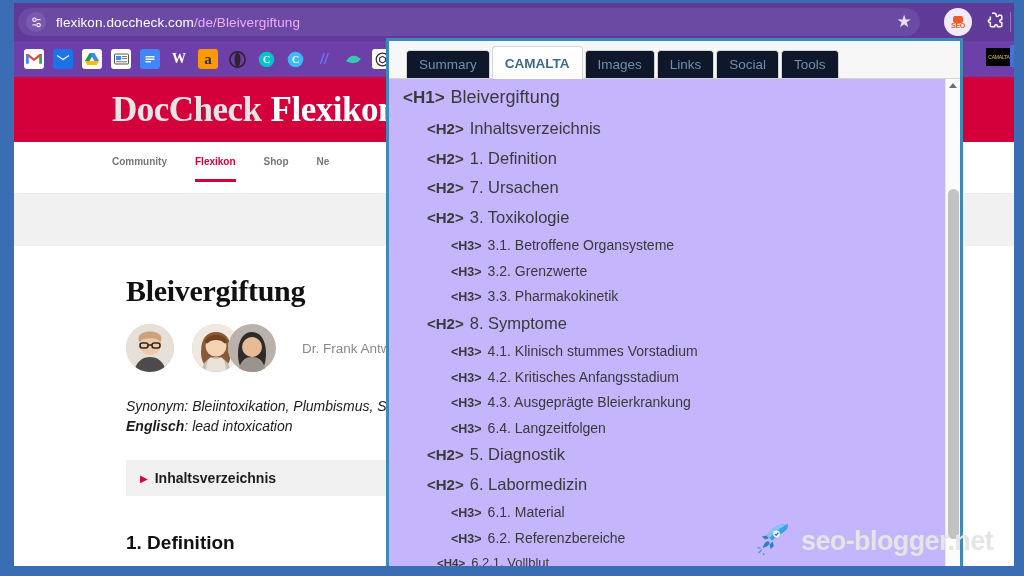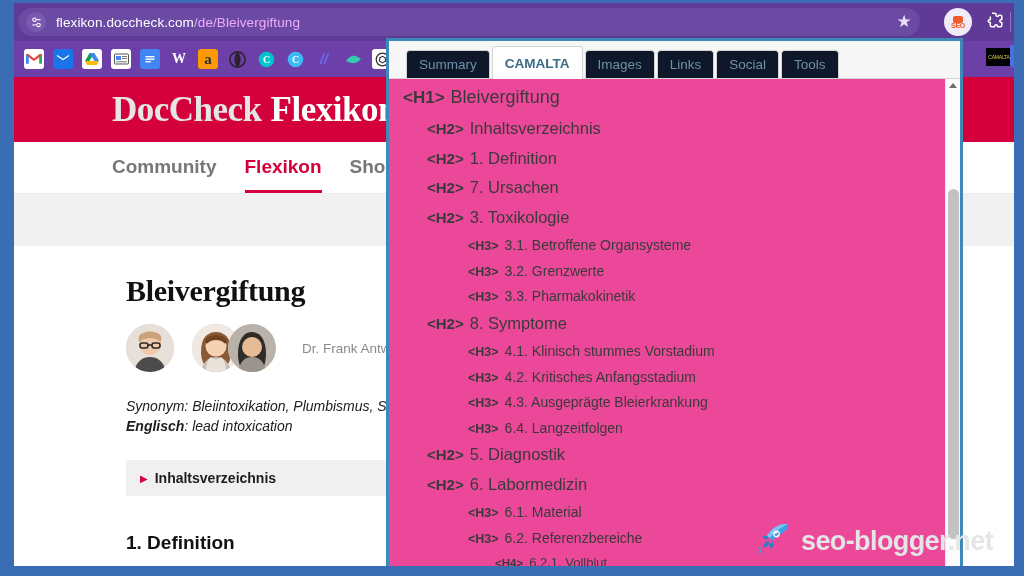--- a/index.html
+++ b/index.html
@@ -120,21 +120,21 @@
   .dc-logo { font-family: "Liberation Serif", serif; font-size: 35px; font-weight: bold; letter-spacing: -.5px; white-space: nowrap; }
   .dc-logo .d1 { color: #e5e5e5; }
   .dc-logo .d2 { color: #ffffff; margin-left: 9px; }
 
   .dc-nav {
     height: 52px; background: #ffffff;
     display: flex; align-items: flex-start; padding-left: 98px; gap: 28px;
     padding-top: 14px;
     border-bottom: 1px solid #ececec;
   }
-  .dc-nav .nv { font-size: 19px; font-weight: bold; color: #777777; white-space: nowrap; padding-bottom: 12px; cursor: pointer; }
+  .dc-nav .nv { font-size: 10px; font-weight: bold; color: #777777; white-space: nowrap; padding-bottom: 12px; cursor: pointer; }
   .dc-nav .nv.active { color: #d4003c; border-bottom: 3px solid #d4003c; }
 
   .dc-grayband { height: 52px; background: #f1f1f1; }
 
   .dc-article { background: #ffffff; padding: 28px 0 0 112px; }
   .art-title { font-family: "Liberation Serif", serif; font-size: 30px; font-weight: bold; color: #111; letter-spacing: -.3px; }
   .authors { display: flex; align-items: center; margin-top: 16px; }
   .av {
     width: 48px; height: 48px; border-radius: 50%;
     background: #d9d4ce; overflow: hidden; position: relative;
@@ -207,45 +207,45 @@
     background: #ffffff;
     color: #3c6b86;
     font-weight: bold;
     height: 33px;
     margin-bottom: -1px;
     font-size: 13.5px;
   }
   .headers-area {
     position: absolute;
     left: 0; top: 38px; right: 0; bottom: 0;
-    background: #ec4899;
+    background: #c4b5fd;
     overflow: hidden;
     padding: 9px 0 0 0;
   }
   .hrow {
     display: flex; align-items: baseline;
     white-space: nowrap;
     line-height: 1;
   }
   .htag { font-weight: bold; color: #3a3a3a; flex: 0 0 auto; }
   .htxt { color: #3a3a3a; margin-left: 6px; }
 
   .lvl1 { padding: 0 0 0 14px; margin-bottom: 14px; }
   .lvl1 .htag { font-size: 17px; }
   .lvl1 .htxt { font-size: 18px; }
 
   .lvl2 { padding: 0 0 0 38px; margin-bottom: 13px; }
   .lvl2 .htag { font-size: 15px; }
   .lvl2 .htxt { font-size: 16.5px; }
 
-  .lvl3 { padding: 0 0 0 62px; margin-bottom: 11px; margin-left: 17px; }
+  .lvl3 { padding: 0 0 0 62px; margin-bottom: 11px; }
   .lvl3 .htag { font-size: 12.5px; }
   .lvl3 .htxt { font-size: 14px; }
 
-  .lvl4 { padding: 0 0 0 106px; margin-bottom: 11px; }
+  .lvl4 { padding: 0 0 0 48px; margin-bottom: 11px; }
   .lvl4 .htag { font-size: 11.5px; }
   .lvl4 .htxt { font-size: 13px; }
 
   
   .pscroll {
     position: absolute; right: 0; top: 0;
     width: 15px; height: 100%;
     background: #fbfbfb;
     border-left: 1px solid #ececec;
   }

